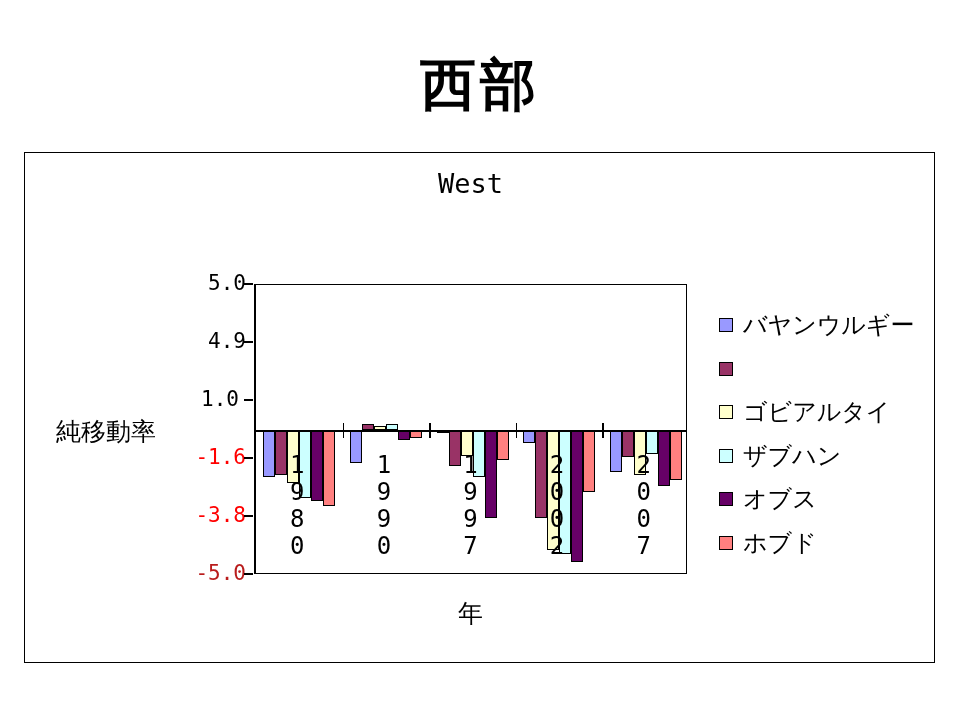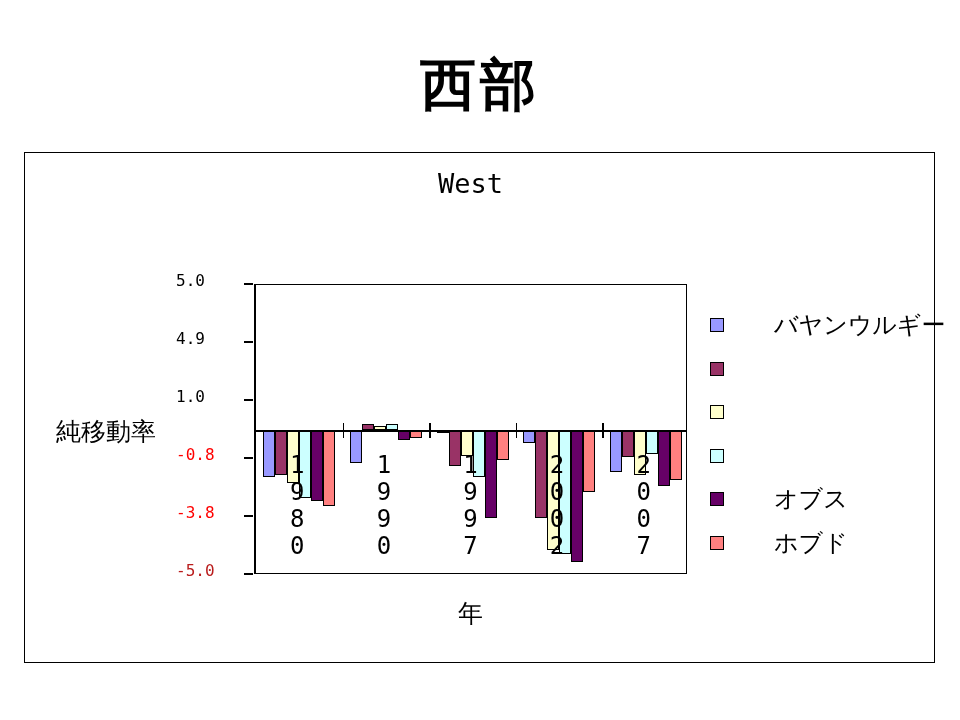--- a/index.html
+++ b/index.html
@@ -24,39 +24,39 @@
     left:254px;top:284px;width:433px;height:290px;box-sizing:border-box;
     border:1px solid #000;border-left:2px solid #000;background:#fff;
   }
   .bar{
     position:absolute;box-sizing:border-box;border:1.5px solid #000;z-index:2;
   }
   .zero-line{
     position:absolute;left:0;width:100%;height:1.5px;background:#000;z-index:1;
   }
   .ytick-label{
-    position:absolute;width:70px;line-height:1;
-    font-size:16px;font-family:"DejaVu Sans Mono","Liberation Mono",monospace;
+    position:absolute;width:70px;text-align:right;line-height:1;
+    font-size:21px;font-family:"DejaVu Sans Mono","Liberation Mono",monospace;
   }
   .ytick-mark{position:absolute;height:1.5px;width:9px;background:#000;}
   .xtick-mark{position:absolute;width:1.5px;height:15px;background:#000;z-index:3;}
   .xcat-label{
     position:absolute;transform:translateX(-50%);z-index:4;text-align:center;
     font-size:24px;line-height:27px;color:#000;
     font-family:"DejaVu Sans Mono","Liberation Mono",monospace;
   }
   #y-axis-title{
     left:56px;top:415px;width:190px;font-size:25px;color:#000;
   }
   #x-axis-title{
     left:254px;top:597px;width:433px;text-align:center;font-size:25px;color:#000;
   }
   #legend{left:710px;top:303px;width:240px;}
   .legend-row{
-    position:absolute;left:0;height:44px;display:flex;align-items:center;gap:40px;
+    position:absolute;left:9px;height:44px;display:flex;align-items:center;
   }
   .legend-swatch{
     width:14px;height:14px;border:1.5px solid #000;box-sizing:border-box;
     margin-right:10px;flex:0 0 auto;
   }
   .legend-label{font-size:24px;color:#000;white-space:nowrap;}
 </style>
 </head>
 <body>
 
@@ -105,23 +105,23 @@
     <div class="bar" style="left: 401.7px; top: 146px; width: 12px; height: 55.1px; background: rgb(102, 0, 102);"></div>
     <div class="bar" style="left: 413.7px; top: 146px; width: 12px; height: 49.3px; background: rgb(255, 128, 128);"></div>
     <div class="xtick-mark" style="left: 346.4px; top: 138px;"></div>
   </div>
 
 <div class="abs" id="y-ticks">
     <div class="ytick-label" style="left: 176px; top: 273px; color: rgb(0, 0, 0);">5.0</div>
     <div class="ytick-mark" style="left: 244px; top: 283.25px;"></div>
     <div class="ytick-label" style="left: 176px; top: 331px; color: rgb(0, 0, 0);">4.9</div>
     <div class="ytick-mark" style="left: 244px; top: 341.25px;"></div>
-    <div class="ytick-label" style="left: 176px; top: 389px; color: rgb(0, 0, 0);">1.0</div>
+    <div class="ytick-label" style="left: 169px; top: 389px; color: rgb(0, 0, 0);">1.0</div>
     <div class="ytick-mark" style="left: 244px; top: 399.25px;"></div>
-    <div class="ytick-label" style="left: 176px; top: 447px; color: rgb(255, 0, 0);">-0.8</div>
+    <div class="ytick-label" style="left: 176px; top: 447px; color: rgb(255, 0, 0);">-1.6</div>
     <div class="ytick-mark" style="left: 244px; top: 457.25px;"></div>
     <div class="ytick-label" style="left: 176px; top: 505px; color: rgb(255, 0, 0);">-3.8</div>
     <div class="ytick-mark" style="left: 244px; top: 515.25px;"></div>
     <div class="ytick-label" style="left: 176px; top: 563px; color: #b91c1c;">-5.0</div>
     <div class="ytick-mark" style="left: 244px; top: 573.25px;"></div>
   </div>
 
 <div class="abs" id="x-labels">
     <div class="xcat-label" style="left: 297.3px; top: 452px;">
       <div>1</div>
@@ -160,23 +160,25 @@
 <div class="abs" id="legend">
     <div class="legend-row" style="top: 0px;">
       <span class="legend-swatch" style="background: rgb(153, 153, 255);"></span>
       <span class="legend-label">バヤンウルギー</span>
     </div>
     <div class="legend-row" style="top: 43.5px;">
       <span class="legend-swatch" style="background: rgb(153, 51, 102);"></span>
     </div>
     <div class="legend-row" style="top: 87px;">
       <span class="legend-swatch" style="background: rgb(255, 255, 204);"></span>
+      <span class="legend-label">ゴビアルタイ</span>
     </div>
     <div class="legend-row" style="top: 130.5px;">
       <span class="legend-swatch" style="background: rgb(204, 255, 255);"></span>
+      <span class="legend-label">ザブハン</span>
     </div>
     <div class="legend-row" style="top: 174px; justify-content: space-between;">
       <span class="legend-swatch" style="background: rgb(102, 0, 102);"></span>
       <span class="legend-label">オブス</span>
     </div>
     <div class="legend-row" style="top: 217.5px;">
       <span class="legend-swatch" style="background: rgb(255, 128, 128);"></span>
       <span class="legend-label">ホブド</span>
     </div>
   </div>

